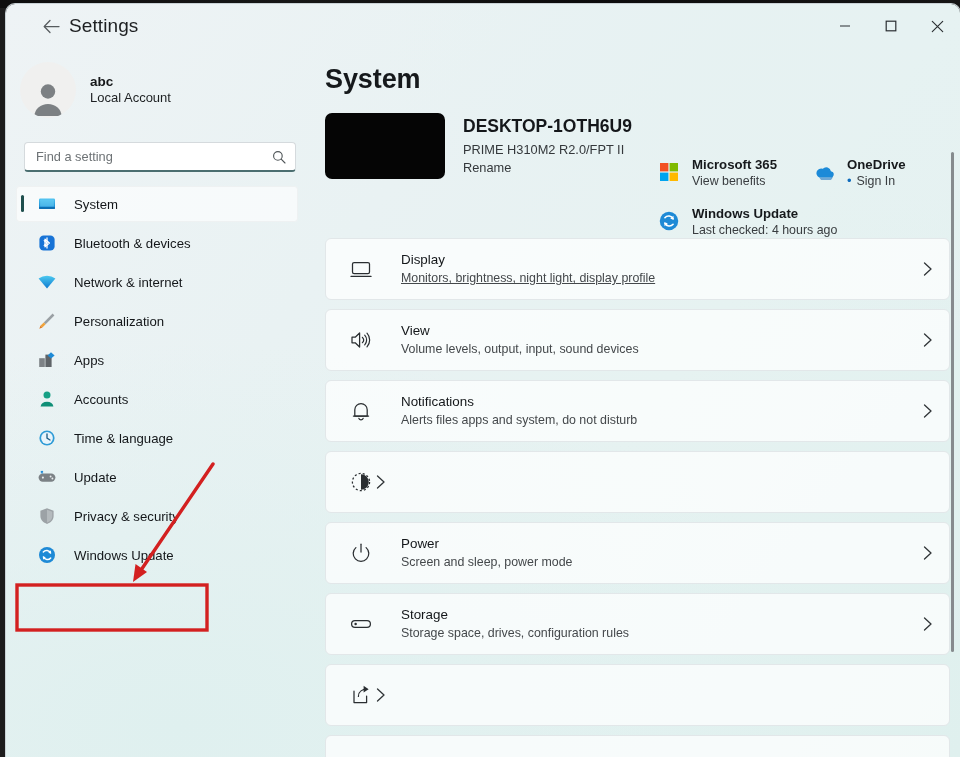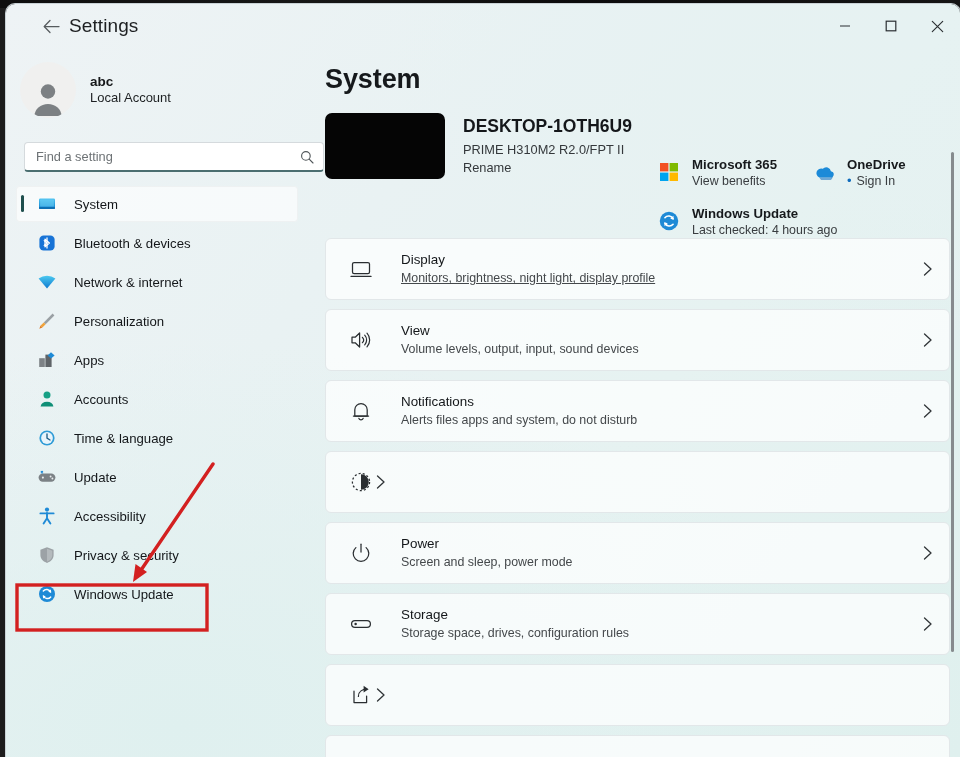--- a/index.html
+++ b/index.html
@@ -102,21 +102,21 @@
     color: #16181a;
   }
   #account-type {
     font-size: 13px;
     color: #1d2022;
   }
 
   
   #search-wrap {
     margin: 24px 0 0 18px;
-    width: 300px;
+    width: 272px;
     height: 30px;
     position: relative;
     background: #ffffff;
     border: 1px solid #d5dadd;
     border-bottom: 2px solid #4b6e70;
     border-radius: 4px;
     display: flex;
     align-items: center;
     box-sizing: border-box;
   }
@@ -486,30 +486,20 @@
             <rect x="1.6" y="6.4" width="16.8" height="8.4" rx="4.2" fill="#7b8185"></rect>
             <circle cx="5.9" cy="10.6" r="1.05" fill="#e9edef"></circle>
             <circle cx="13.6" cy="9.5" r=".95" fill="#e9edef"></circle>
             <circle cx="15.4" cy="11.5" r=".95" fill="#e9edef"></circle>
             <path d="M4.2 4.4 L5.6 5.8 M5.6 4.4 L4.2 5.8" stroke="#1e8ad6" stroke-width="1.15" stroke-linecap="round"></path>
           </svg>
         </span>
         <span class="nav-label">Update</span>
       </div>
 
-      <div class="nav-item">
-        <span class="nav-icon">
-          <svg width="20" height="20" viewBox="0 0 20 20">
-            <circle cx="10" cy="3.6" r="2.1" fill="#1e8ad6"></circle>
-            <path d="M3.4 7.4 H16.6" stroke="#1e8ad6" stroke-width="1.9" stroke-linecap="round"></path>
-            <path d="M10 6.9 V12.2 L6.6 17.4 M10 12.2 L13.4 17.4" stroke="#1e8ad6" stroke-width="1.9" fill="none" stroke-linecap="round" stroke-linejoin="round"></path>
-          </svg>
-        </span>
-        <span class="nav-label">Accessibility</span>
-      </div>
 
       <div class="nav-item">
         <span class="nav-icon">
           <svg width="20" height="20" viewBox="0 0 20 20">
             <path d="M10 2.2 L16.6 4.8 V10 c0 4.2 -3 6.6 -6.6 7.9 C6.4 16.6 3.4 14.2 3.4 10 V4.8 Z" fill="#9ca2a6"></path>
             <path d="M10 3.7 L15.3 5.8 V10 c0 3.4 -2.4 5.5 -5.3 6.6 Z" fill="#b4babd"></path>
           </svg>
         </span>
         <span class="nav-label">Privacy &amp; security</span>
       </div>

